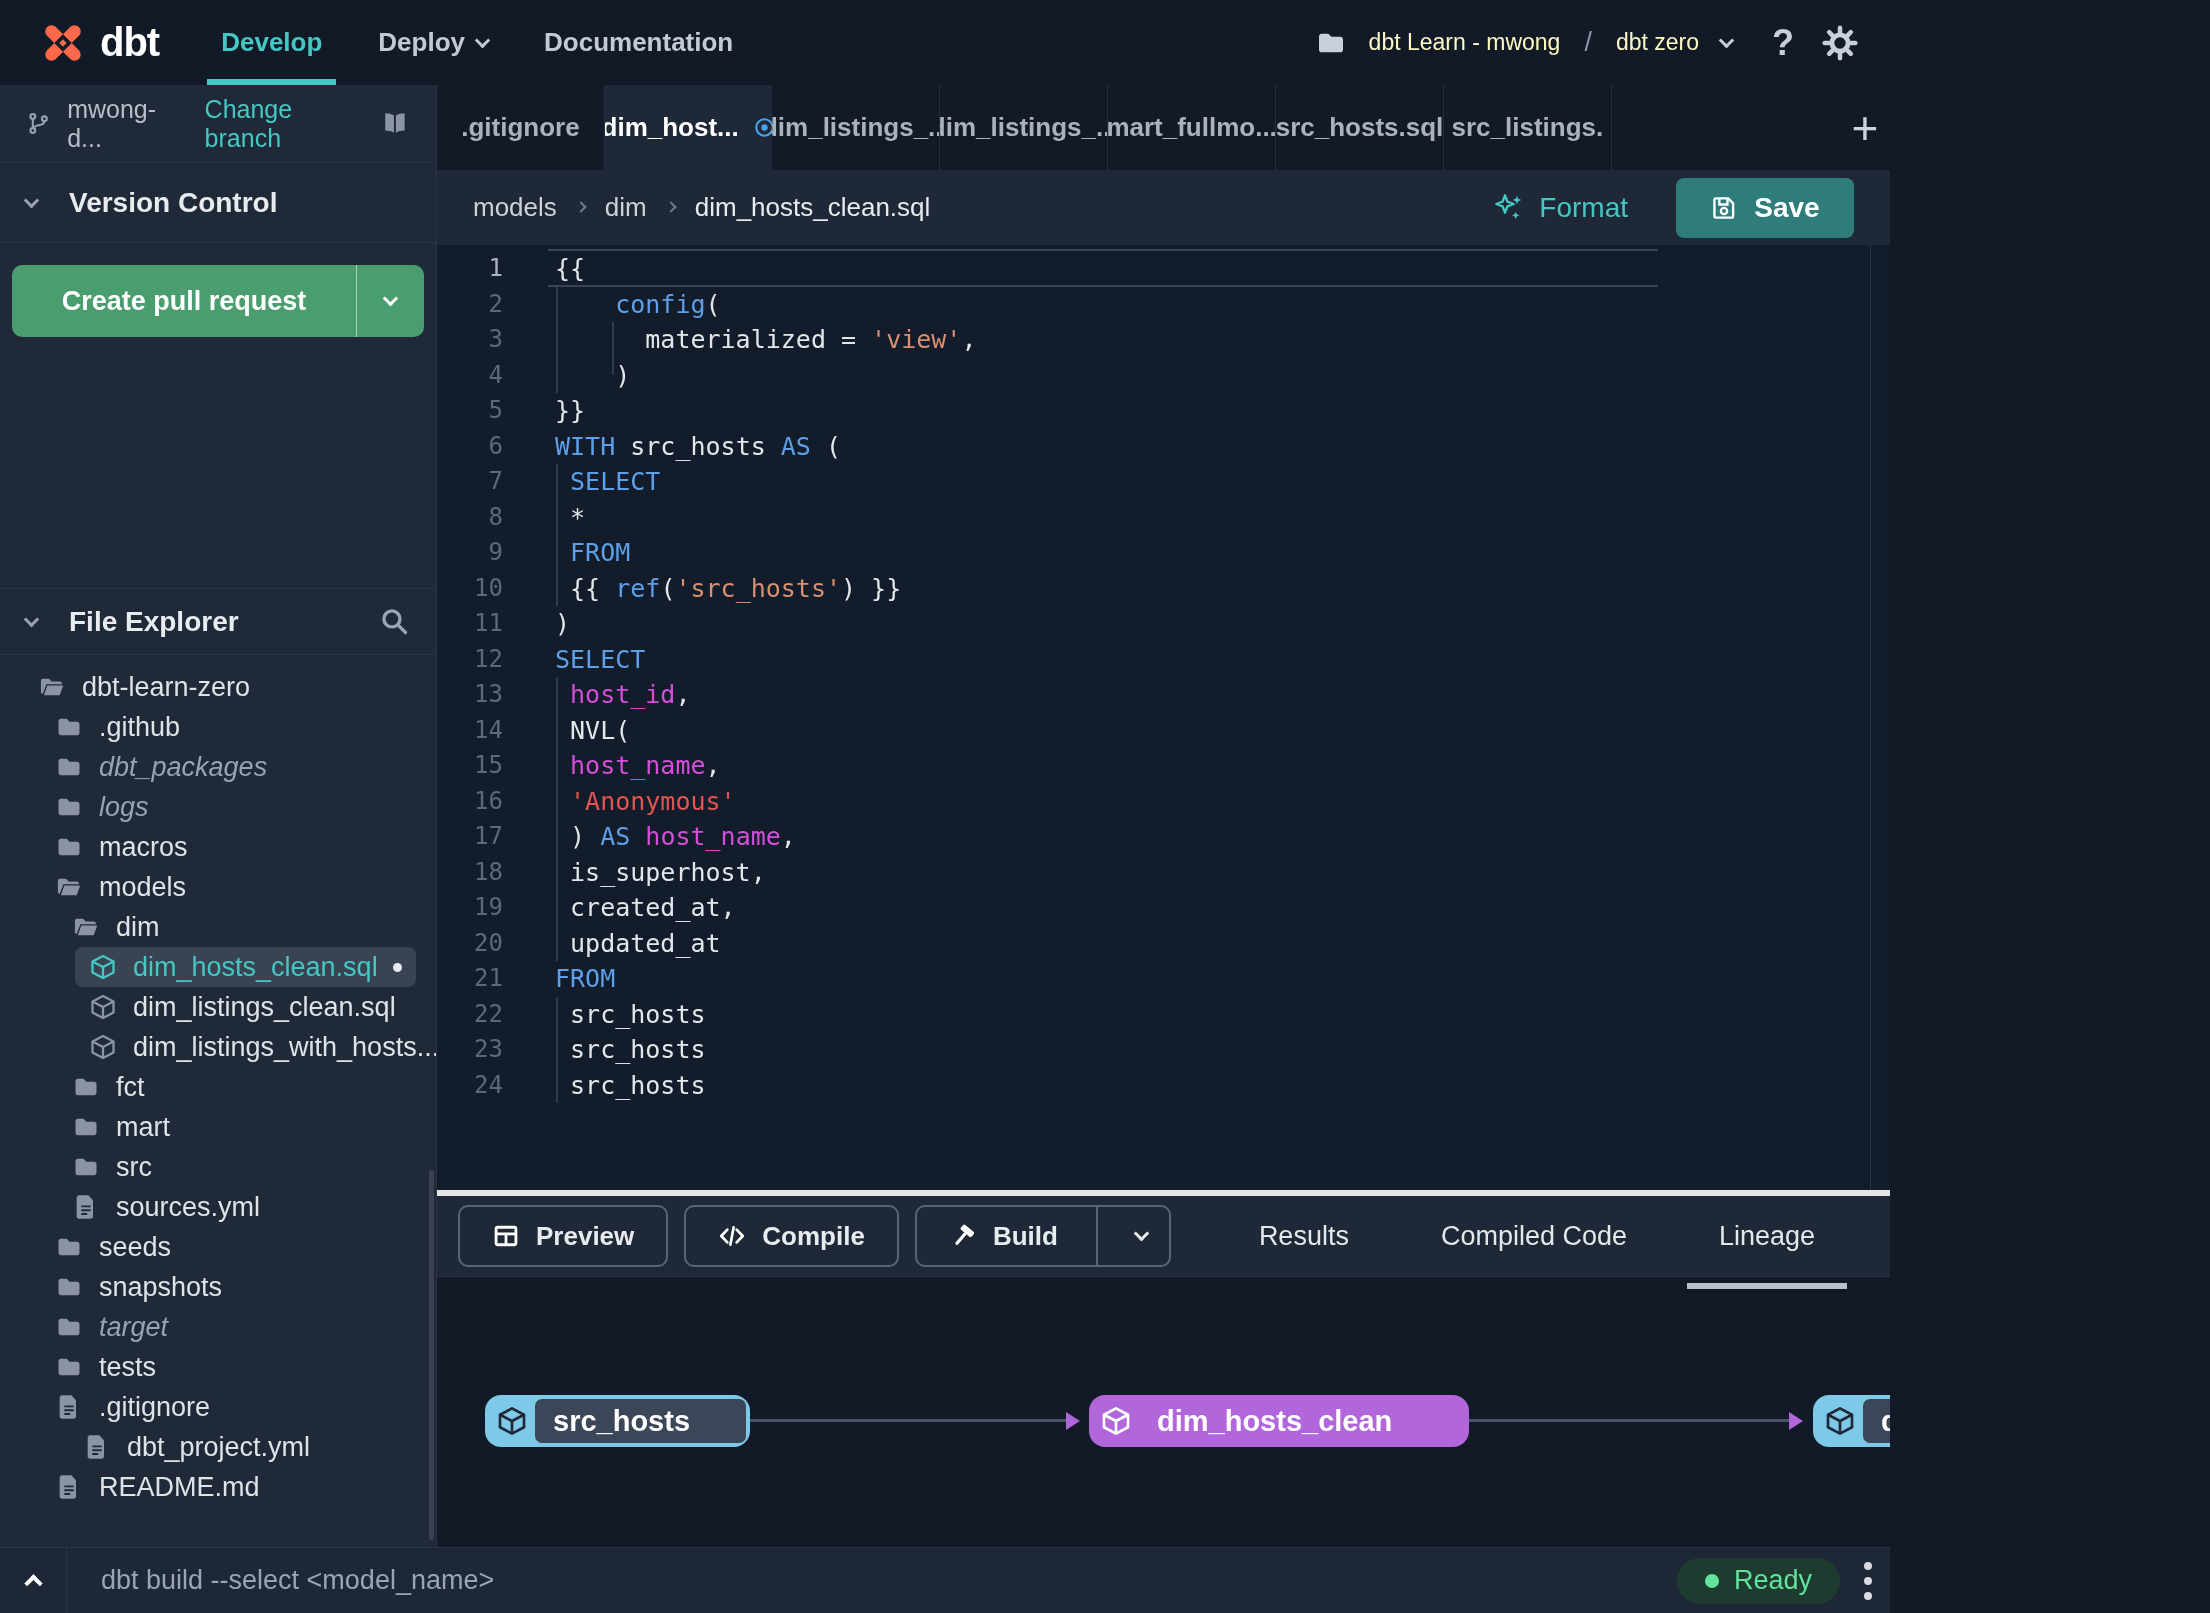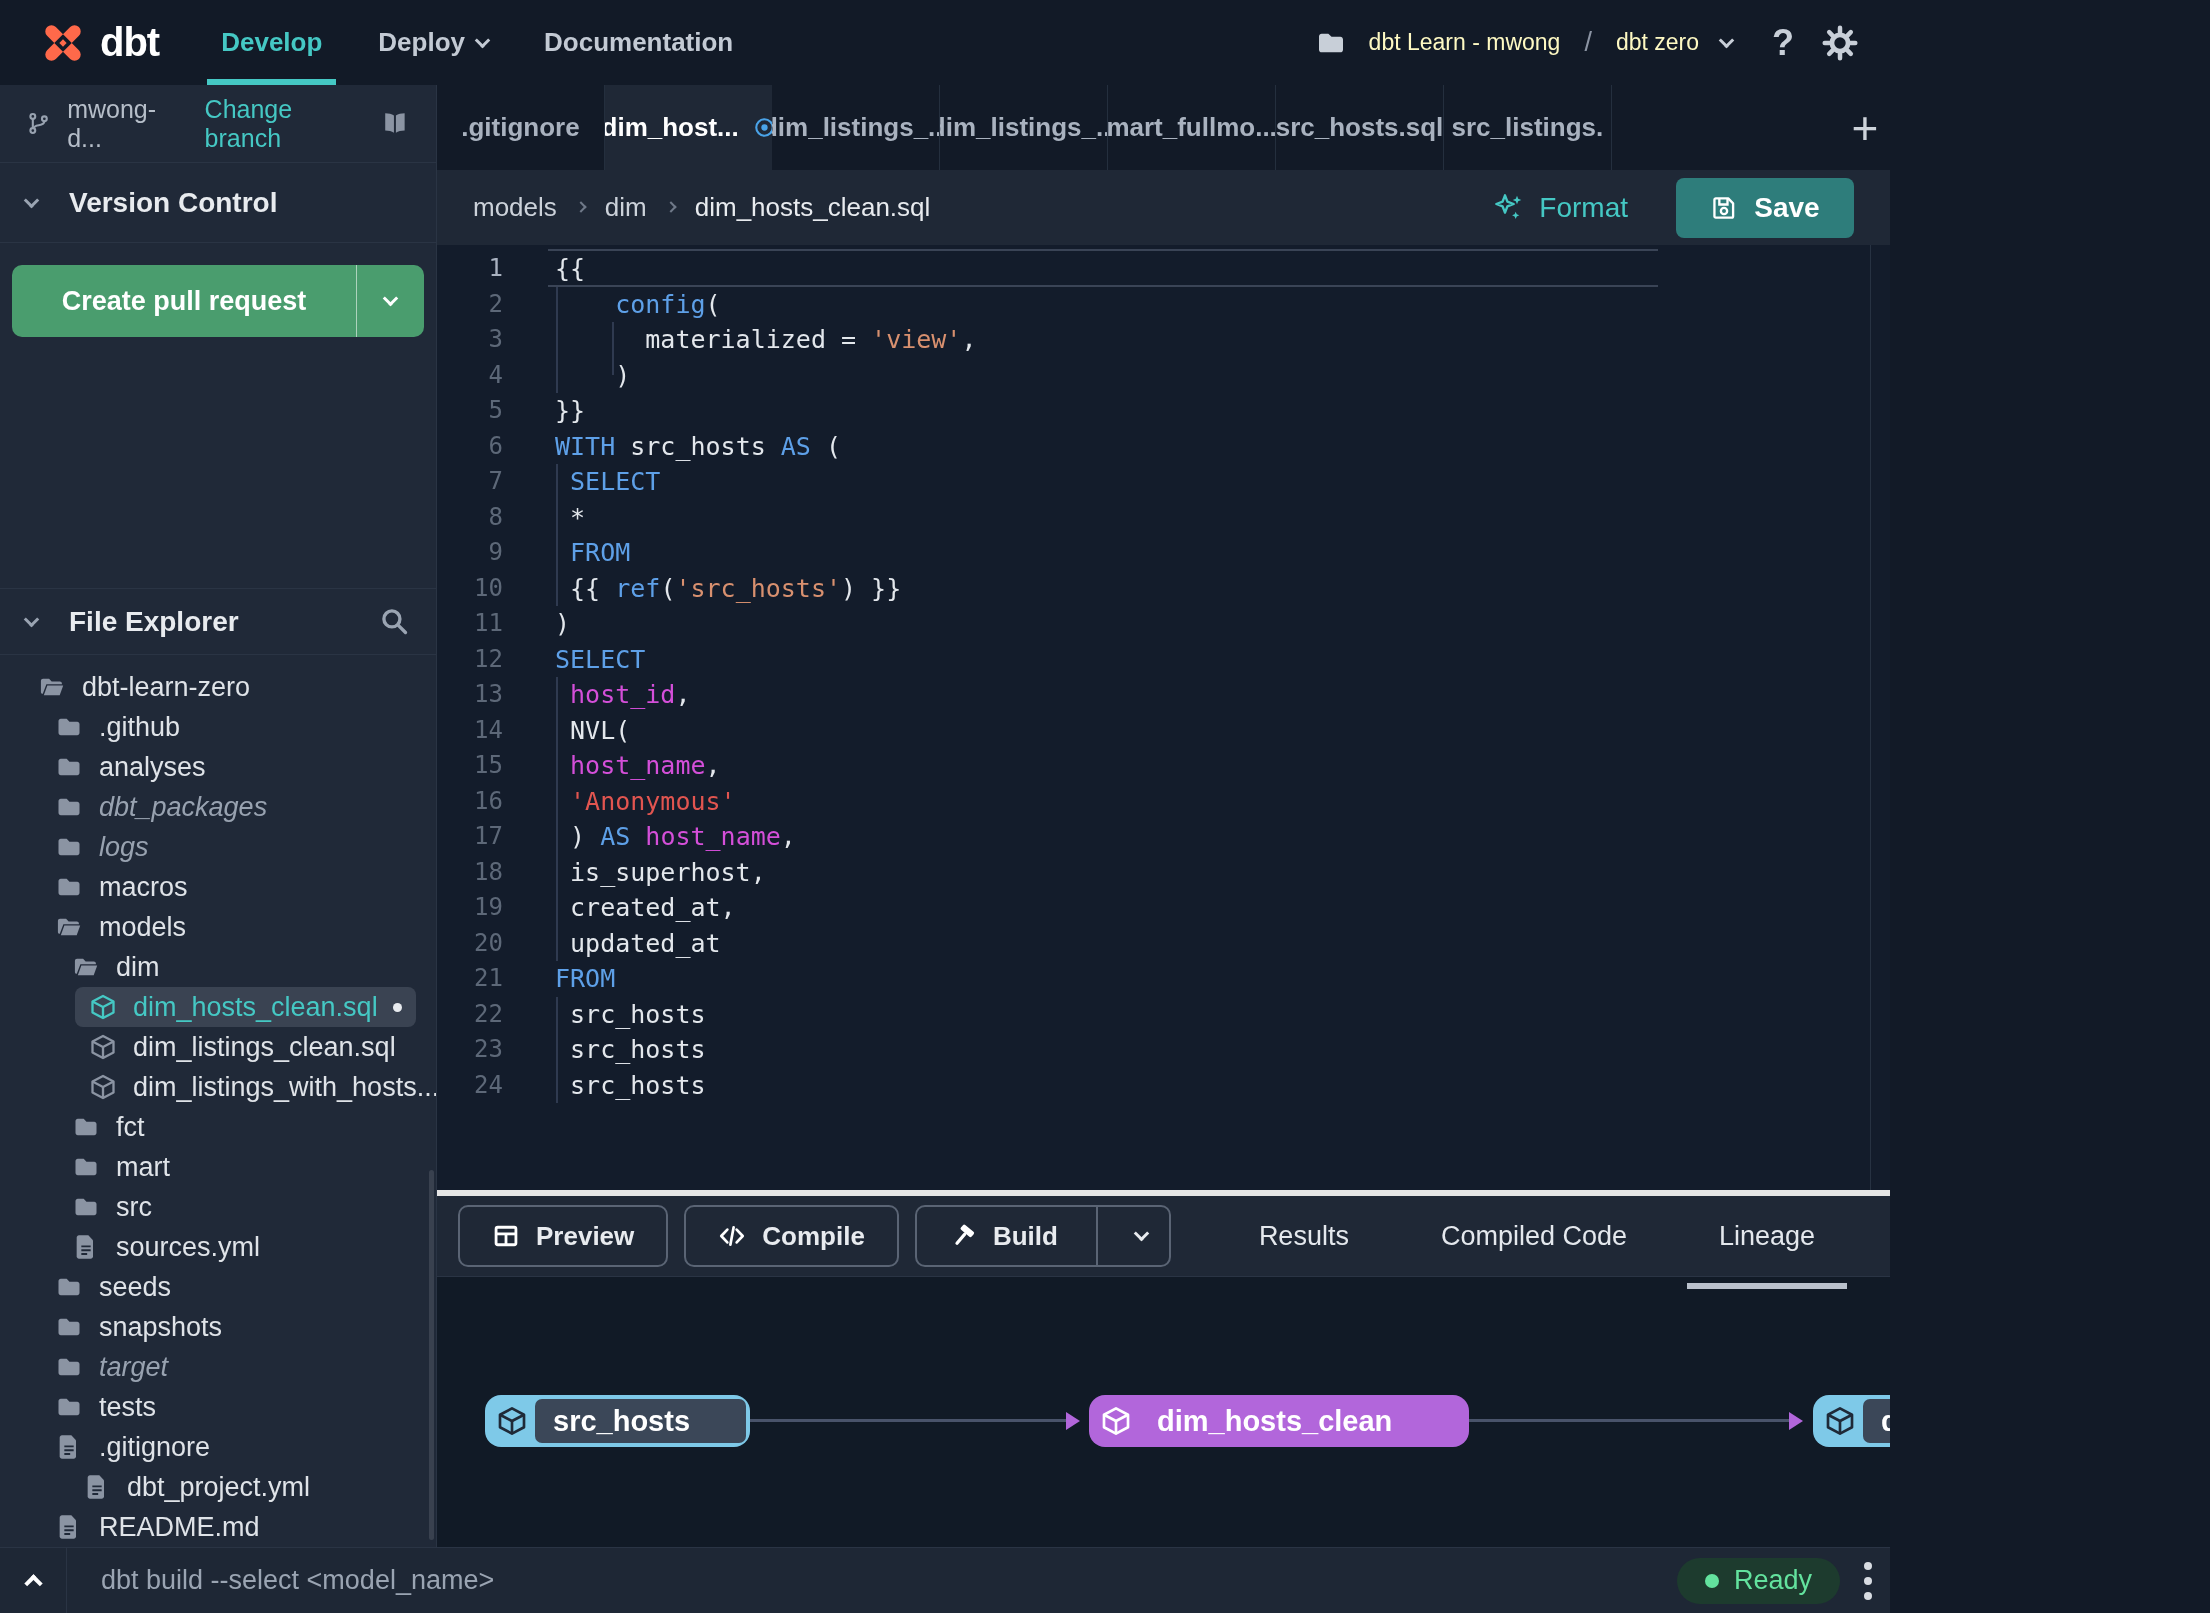--- a/index.html
+++ b/index.html
@@ -259,30 +259,20 @@
             </div>
           </div>
           <div class="tree-row" style="padding-left: 55px;">
             <div class="ri">
               <span class="icon titem">
                 <svg viewBox="0 0 24 24">
                   <path d="M3 7c0-1.1.9-2 2-2h5l2.4 2.4H19c1.1 0 2 .9 2 2V17c0 1.1-.9 2-2 2H5c-1.1 0-2-.9-2-2V7z" fill="currentColor"></path>
                 </svg>
               </span>
               <span class="tlabel">.github</span>
-            </div>
-          </div>
-          <div class="tree-row" style="padding-left: 55px;">
-            <div class="ri">
-              <span class="icon titem">
-                <svg viewBox="0 0 24 24">
-                  <path d="M3 7c0-1.1.9-2 2-2h5l2.4 2.4H19c1.1 0 2 .9 2 2V17c0 1.1-.9 2-2 2H5c-1.1 0-2-.9-2-2V7z" fill="currentColor"></path>
-                </svg>
-              </span>
-              <span class="tlabel">analyses</span>
             </div>
           </div>
           <div class="tree-row muted" style="padding-left: 55px;">
             <div class="ri">
               <span class="icon titem">
                 <svg viewBox="0 0 24 24">
                   <path d="M3 7c0-1.1.9-2 2-2h5l2.4 2.4H19c1.1 0 2 .9 2 2V17c0 1.1-.9 2-2 2H5c-1.1 0-2-.9-2-2V7z" fill="currentColor"></path>
                 </svg>
               </span>
               <span class="tlabel">dbt_packages</span>

